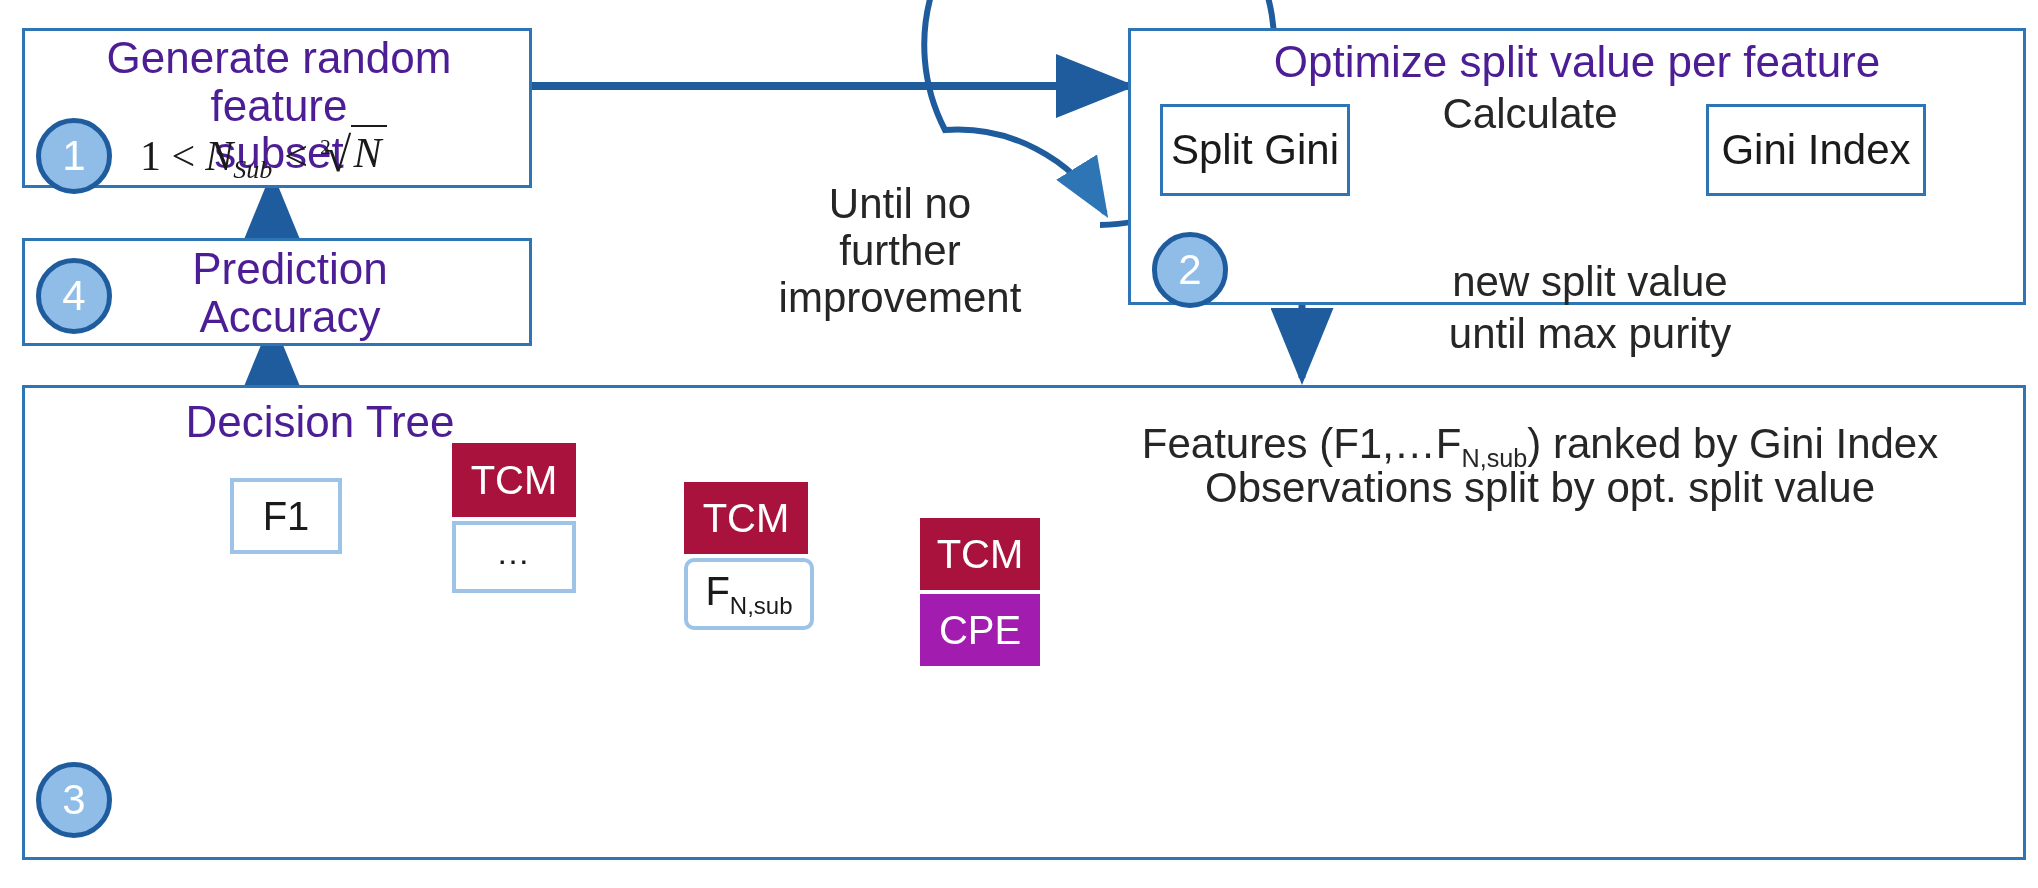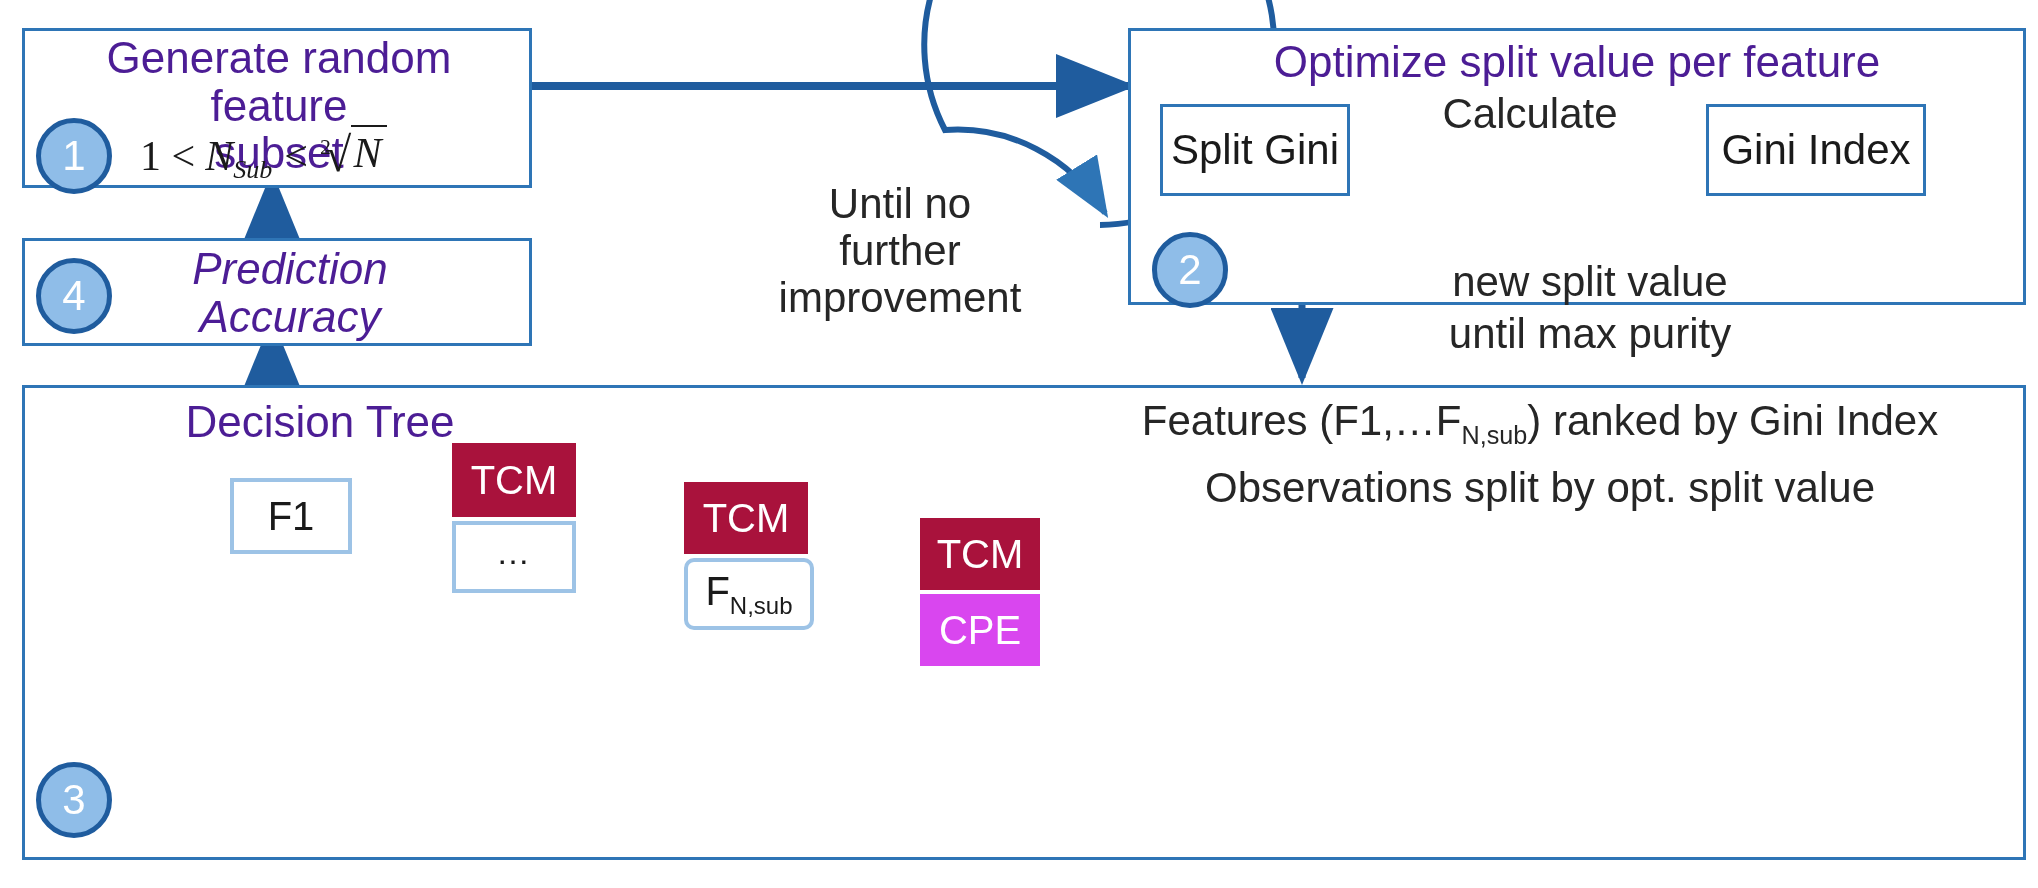--- a/index.html
+++ b/index.html
@@ -121,21 +121,21 @@
     color: #1a1a1a;
     font-size: 40px;
   }
   .leaf-tcm {
     background: #A9123C;
     color: #ffffff;
     font-size: 40px;
     border: none;
   }
   .leaf-cpe {
-    background: #d946ef;
+    background: #a21caf;
     color: #ffffff;
     font-size: 40px;
     border: none;
   }
   .dots {
     letter-spacing: 2px;
     font-size: 34px;
     align-self: flex-end;
     padding-bottom: 10px;
   }
@@ -210,21 +210,21 @@
     <span style="width:12px"></span>
     <span>&lt;</span>
     <span class="radical">
       <span class="idx">2</span>
       <span style="font-size:1.15em; position:relative; top:0.02em;">√</span>
       <span class="rad-body"><i>N</i></span>
     </span>
   </div>
 
   <div class="node panel" style="left:22px; top:238px; width:510px; height:108px;"></div>
-  <div class="blue-head" style="left:140px; top:245px; width:300px;font-style:italic;">
+  <div class="blue-head" style="left:140px; top:245px; width:300px;">
     <div>Prediction</div>
     <div>Accuracy</div>
   </div>
   <div class="badge" style="left:36px; top:258px; width:66px; height:66px;">4</div>
 
   <div class="black-text" style="left:745px; top:180px; width:310px;">
     <div>Until no</div>
     <div>further</div>
     <div>improvement</div>
   </div>
@@ -239,26 +239,26 @@
   </div>
   <div class="black-text" style="left:1350px; top:310px; width:480px;">
     <div>until max purity</div>
   </div>
   <div class="badge" style="left:1152px; top:232px; width:66px; height:66px;">2</div>
 
   <div class="node panel" style="left:22px; top:385px; width:2004px; height:475px;"></div>
   <div class="blue-head" style="left:180px; top:398px; width:280px;">Decision Tree</div>
   <div class="badge" style="left:36px; top:762px; width:66px; height:66px;">3</div>
 
-  <div class="black-text" style="left:1060px; top:397px; width:960px;">
+  <div class="black-text" style="left:1060px; top:420px; width:960px;">
     <span class="fsub"><span>Features (F1,…F</span><sub class="inl-sub">N,sub</sub><span>) ranked by Gini Index</span></span>
   </div>
   <div class="black-text" style="left:1060px; top:464px; width:960px;">Observations split by opt. split value</div>
 
-  <div class="node tree-box" style="left:230px; top:478px; width:122px; height:76px;">F1</div>
+  <div class="node tree-box" style="left:230px; top:478px; width:112px; height:76px;">F1</div>
 
   <div class="node leaf-tcm" style="left:452px; top:443px; width:124px; height:74px;">TCM</div>
 
   <div class="node tree-box dots" style="left:452px; top:521px; width:124px; height:72px;">…</div>
 
   <div class="node leaf-tcm" style="left:684px; top:482px; width:124px; height:72px;">TCM</div>
 
   <div class="node tree-box" style="left:684px; top:558px; width:130px; height:72px;border-radius:10px;">
     <span class="fsub"><span>F</span><sub class="inl-sub">N,sub</sub></span>
   </div>

